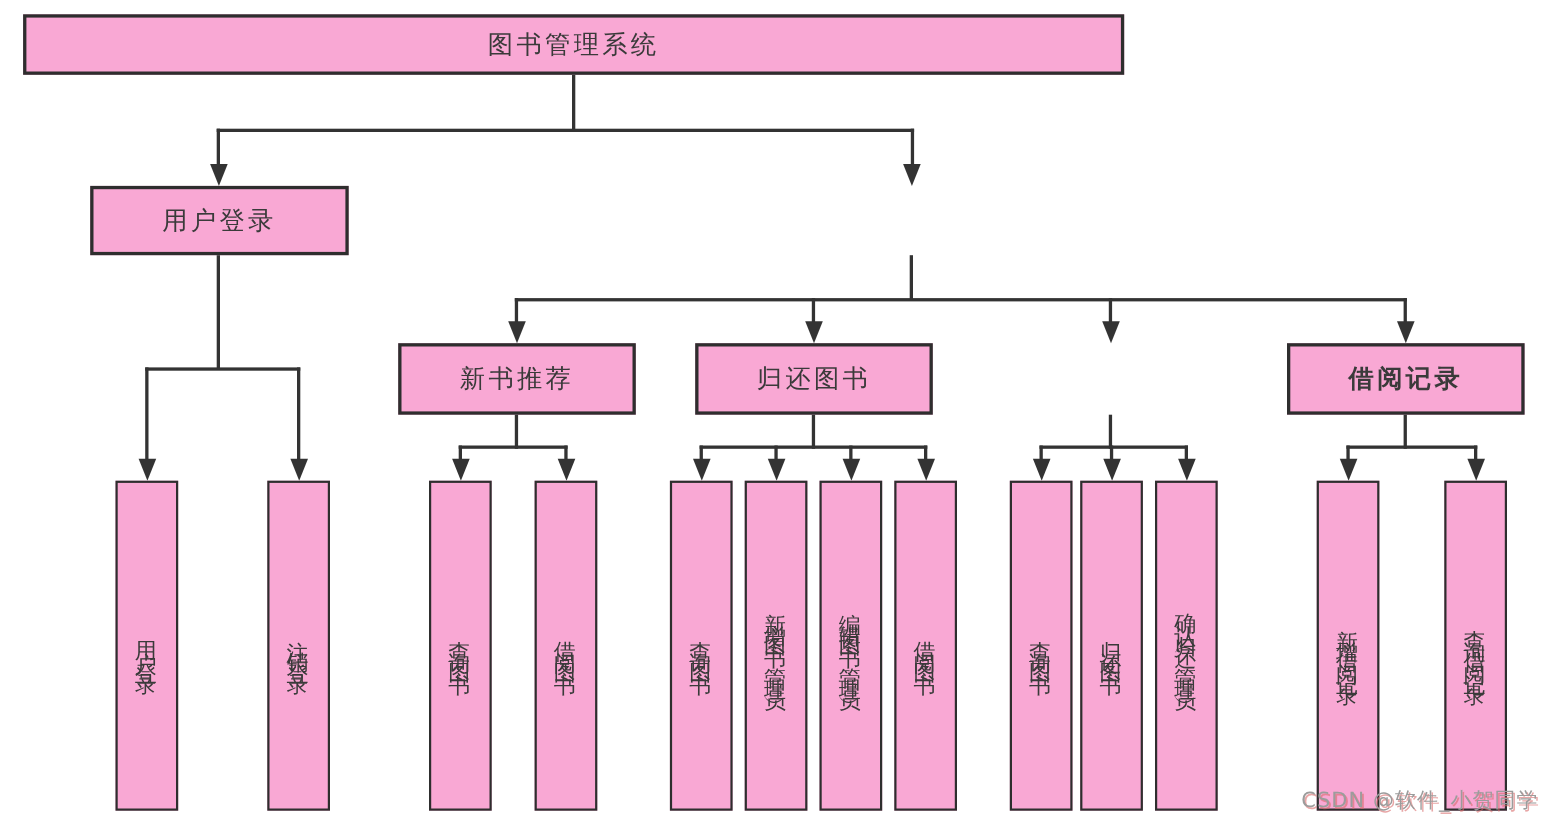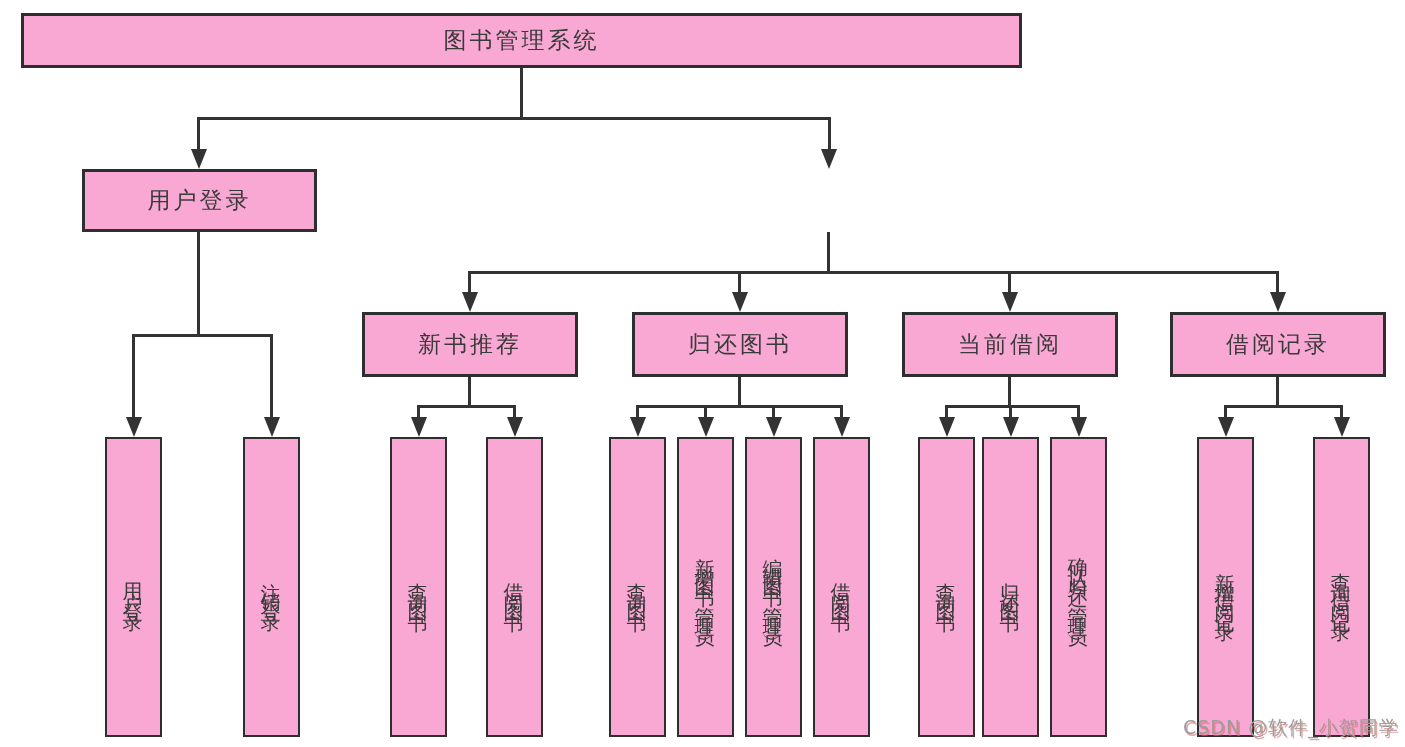--- a/index.html
+++ b/index.html
@@ -67,22 +67,21 @@
   <div class="vl" style="left:738px;top:271px;height:23px;"></div>
   <div class="vl" style="left:1008px;top:271px;height:23px;"></div>
   <div class="vl" style="left:1276px;top:271px;height:23px;"></div>
   <div class="ar" style="left:462px;top:292px;"></div>
   <div class="ar" style="left:732px;top:292px;"></div>
   <div class="ar" style="left:1002px;top:292px;"></div>
   <div class="ar" style="left:1270px;top:292px;"></div>
 
   <div class="box lvl l3" style="left:362px;">新书推荐</div>
   <div class="box lvl l3" style="left:632px;">归还图书</div>
-  <div class="box lvl l3" style="left:902px;">当前借阅</div>
-  <div class="box lvl l3" style="left:1170px;">借阅记录</div>
+  <div class="box lvl l3" style="left:1170px;font-weight:bold;">借阅记录</div>
 
   <div class="vl" style="left:468px;top:377px;height:31px;"></div>
   <div class="hl" style="left:417px;top:405px;width:99px;"></div>
   <div class="vl" style="left:417px;top:405px;height:14px;"></div>
   <div class="vl" style="left:513px;top:405px;height:14px;"></div>
   <div class="ar" style="left:411px;top:417px;"></div>
   <div class="ar" style="left:507px;top:417px;"></div>
 
   <div class="vl" style="left:738px;top:377px;height:31px;"></div>
   <div class="hl" style="left:636px;top:405px;width:207px;"></div>

